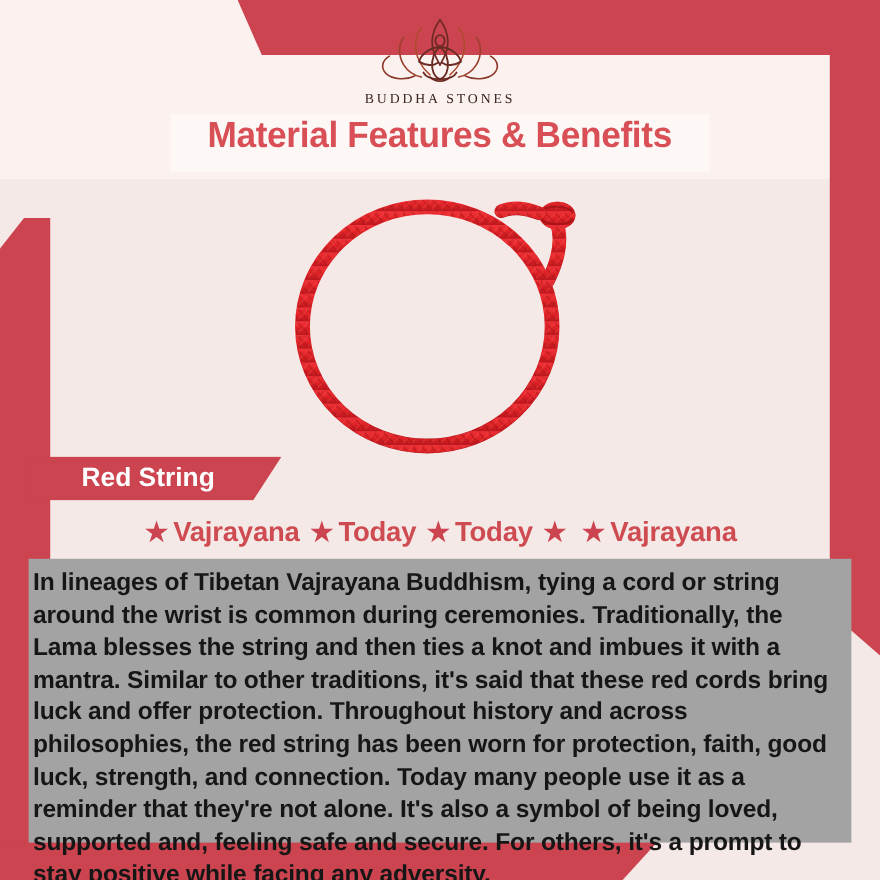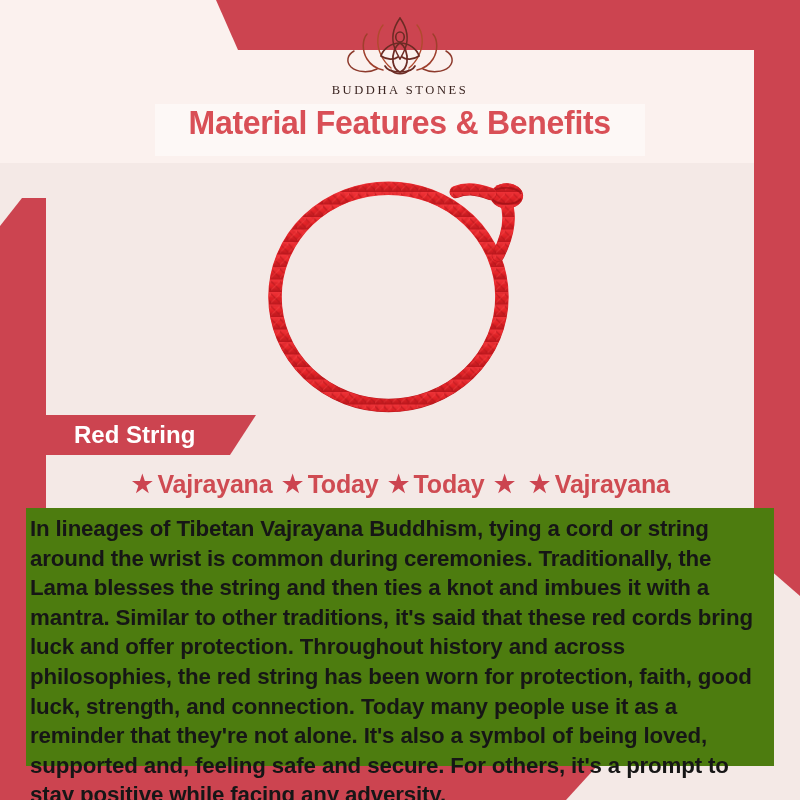--- a/index.html
+++ b/index.html
@@ -125,21 +125,21 @@
     font-weight:bold;
     font-size:25px;
     color:#cf4b52;
     white-space:nowrap;
     letter-spacing:-0.2px;
   }
 
   
   .body-card {
     position:absolute; left:26px; top:508px; width:748px; height:258px;
-    background:#4d7c0f;
+    background:#a3a3a3;
     padding:6px 2px 0 4px;
     z-index:4;
   }
   .body-text {
     font-family:"Liberation Sans Narrow","Liberation Sans", sans-serif;
     font-weight:bold;
     font-size:22.3px;
     line-height:29.6px;
     color:#161616;
     letter-spacing:-0.15px;

